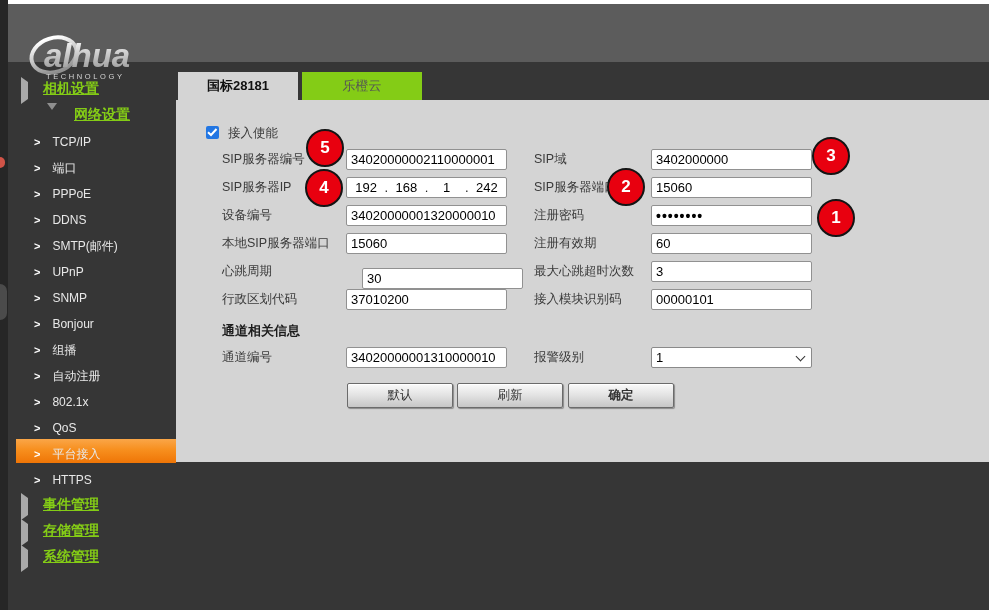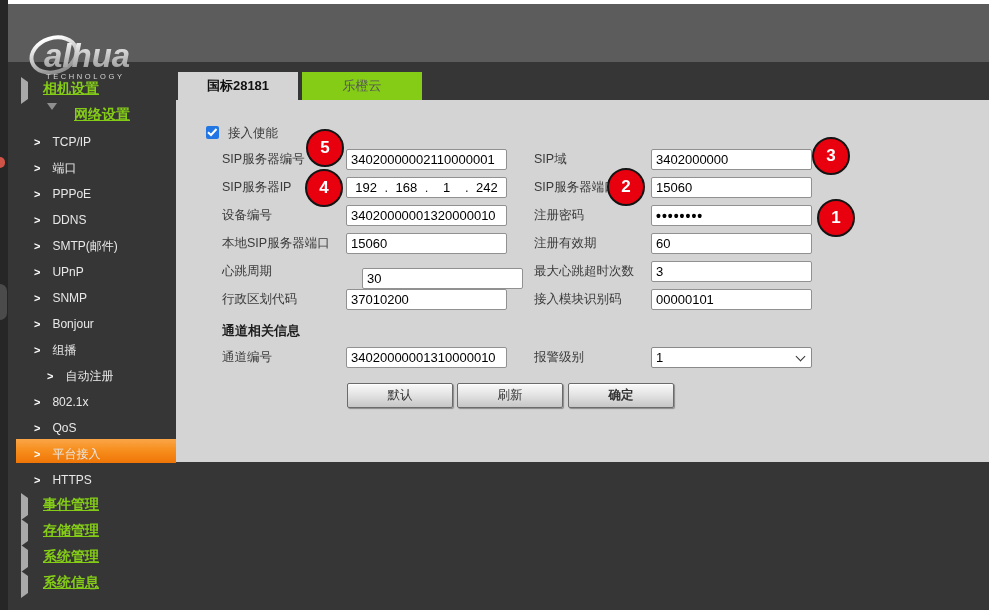--- a/index.html
+++ b/index.html
@@ -103,29 +103,28 @@
       <div class="nav-item" style="top: 38px; padding-left: 28px;"><span class="tri tri-d"></span><span class="nav-group-label">网络设置</span></div>
       <div class="nav-item" style="top: 64px;"><span class="chev">&gt;</span><span class="nav-child-label">TCP/IP</span></div>
       <div class="nav-item" style="top: 90px;"><span class="chev">&gt;</span><span class="nav-child-label">端口</span></div>
       <div class="nav-item" style="top: 116px;"><span class="chev">&gt;</span><span class="nav-child-label">PPPoE</span></div>
       <div class="nav-item" style="top: 142px;"><span class="chev">&gt;</span><span class="nav-child-label">DDNS</span></div>
       <div class="nav-item" style="top: 194px;"><span class="chev">&gt;</span><span class="nav-child-label">UPnP</span></div>
       <div class="nav-item" style="top: 168px;"><span class="chev">&gt;</span><span class="nav-child-label">SMTP(邮件)</span></div>
       <div class="nav-item" style="top: 220px;"><span class="chev">&gt;</span><span class="nav-child-label">SNMP</span></div>
       <div class="nav-item" style="top: 246px;"><span class="chev">&gt;</span><span class="nav-child-label">Bonjour</span></div>
       <div class="nav-item" style="top: 272px;"><span class="chev">&gt;</span><span class="nav-child-label">组播</span></div>
-      <div class="nav-item" style="top: 298px; padding-left: 13px;"><span class="chev">&gt;</span><span class="nav-child-label">自动注册</span></div>
+      <div class="nav-item" style="top: 298px;"><span class="chev">&gt;</span><span class="nav-child-label">自动注册</span></div>
       <div class="nav-item" style="top: 324px;"><span class="chev">&gt;</span><span class="nav-child-label">802.1x</span></div>
       <div class="nav-item" style="top: 350px;"><span class="chev">&gt;</span><span class="nav-child-label">QoS</span></div>
       <div class="nav-item selected" style="top: 376px;"><span class="chev">&gt;</span><span class="nav-child-label">平台接入</span></div>
       <div class="nav-item" style="top: 402px;"><span class="chev">&gt;</span><span class="nav-child-label">HTTPS</span></div>
       <div class="nav-item" style="top: 428px;"><span class="tri tri-r"></span><span class="nav-group-label">事件管理</span></div>
       <div class="nav-item" style="top: 454px;"><span class="tri tri-r"></span><span class="nav-group-label">存储管理</span></div>
       <div class="nav-item" style="top: 480px;"><span class="tri tri-r"></span><span class="nav-group-label">系统管理</span></div>
-      <div class="nav-item" style="top: 506px;"><span class="tri tri-r"></span><span class="nav-group-label">系统信息</span></div>
     </div>
 
   <div class="tabs" id="tabs">
       <div class="tab active" style="left: 2px;">国标28181</div>
       <div class="tab inactive" style="left: 126px;">乐橙云</div>
     </div>
 
   <div class="panel" id="panel">
     <div class="checkbox">
       <svg width="11" height="9" viewBox="0 0 11 9">

